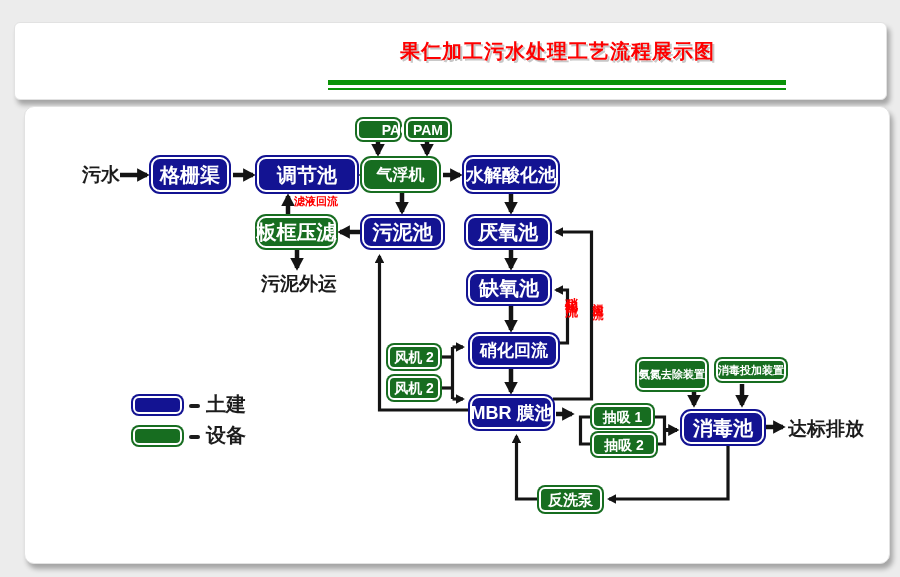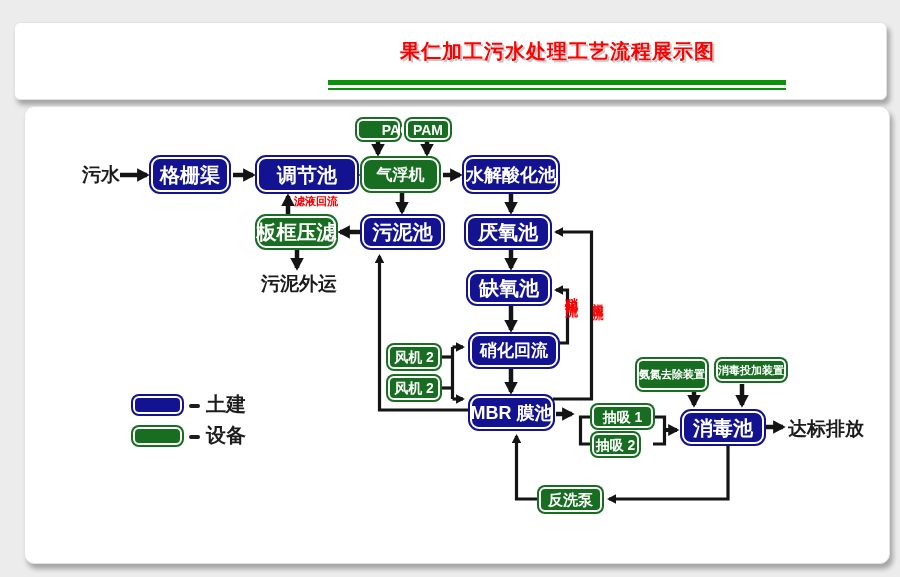--- a/index.html
+++ b/index.html
@@ -44,21 +44,21 @@
   #n-pam      { left:406px; top:119px; width:44px; height:21px; font-size:14px; }
   #n-bankuang { left:257px; top:216px; width:79px; height:32px; font-size:20px; }
   #n-wunichi  { left:362px; top:216px; width:81px; height:32px; font-size:20px; }
   #n-yanyang  { left:466px; top:216px; width:84px; height:32px; font-size:20px; }
   #n-queyang  { left:468px; top:272px; width:82px; height:32px; font-size:20px; }
   #n-erji     { left:470px; top:334px; width:88px; height:33px; font-size:17px; }
   #n-fan1     { left:388px; top:345px; width:52px; height:24px; font-size:14px; }
   #n-fan2     { left:388px; top:376px; width:52px; height:24px; font-size:14px; }
   #n-mbr      { left:470px; top:396px; width:83px; height:33px; font-size:18px; }
   #n-chouxi1  { left:592px; top:405px; width:61px; height:23px; font-size:14px; }
-  #n-chouxi2  { left:592px; top:433px; width:47px; height:23px; font-size:14px; }
+  #n-chouxi2  { left:592px; top:433px; width:64px; height:23px; font-size:14px; }
   #n-andan    { left:637px; top:359px; width:70px; height:31px; font-size:11px; }
   #n-toujia   { left:716px; top:359px; width:70px; height:22px; font-size:11px; }
   #n-xiaodu   { left:682px; top:411px; width:82px; height:33px; font-size:20px; }
   #n-fanxi    { left:539px; top:487px; width:63px; height:25px; font-size:15px; }
 
   .txt { position:absolute; z-index:2; color:#1c1c1c; font-weight:600; white-space:nowrap; line-height:1; }
   #t-wushui     { left:82px;  top:165px; font-size:19px; }
   #t-waiyun     { left:261px; top:274px; font-size:19px; }
   #t-dabiao     { left:788px; top:419px; font-size:19px; }
 

